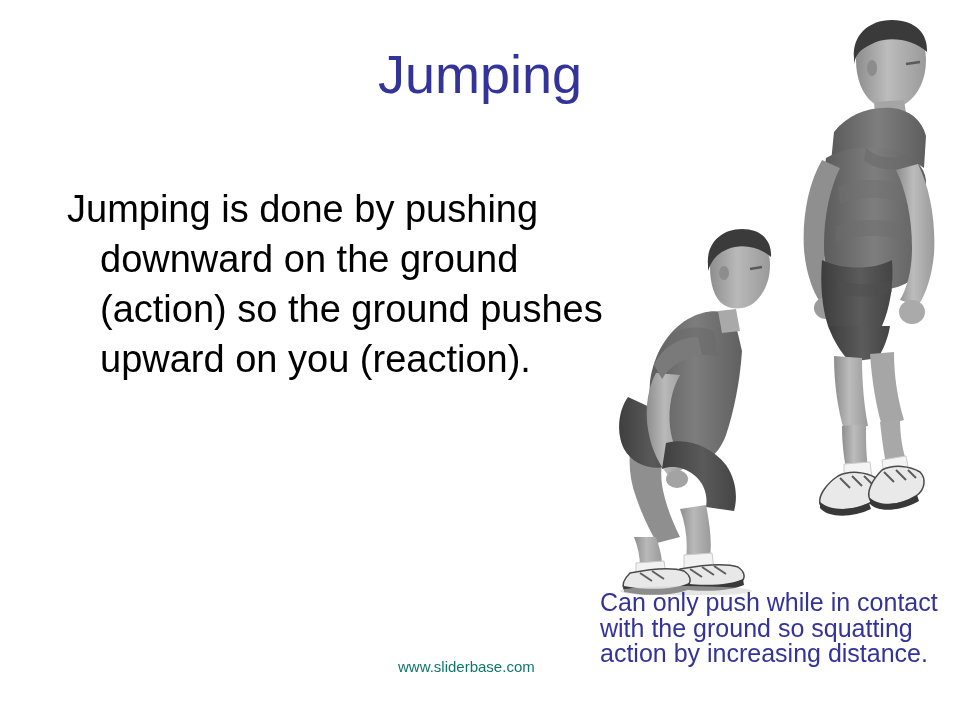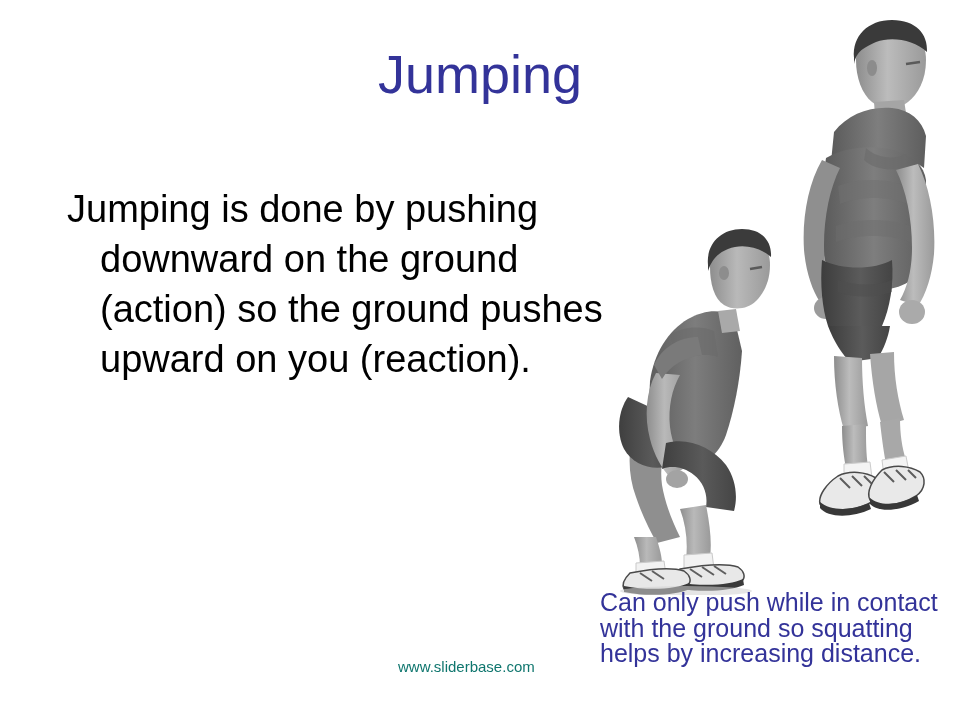--- a/index.html
+++ b/index.html
@@ -232,18 +232,18 @@
       <path d="M104 462 C94 472 88 484 92 492 C100 500 122 498 138 488 C148 481 148 470 142 464
                C132 458 116 456 104 462 Z" fill="#e9e9e9" stroke="#4a4a4a" stroke-width="1.5"></path>
       <path d="M92 490 C102 499 124 497 139 487 L141 493 C124 503 100 505 92 496 Z" fill="#383838"></path>
       <path d="M106 464 L116 474 M118 462 L128 472 M130 462 L138 470" stroke="#5d5d5d" stroke-width="2" fill="none"></path>
     </svg>
   </div>
 
   <div id="caption">
     <span class="caption-line">Can only push while in contact</span>
     <span class="caption-line">with the ground so squatting</span>
-    <span class="caption-line">helps by increasing distance.</span>
+    <span class="caption-line">action by increasing distance.</span>
   </div>
 
   <div id="watermark">www.sliderbase.com</div>
 
 </div>
 
 </body></html>

